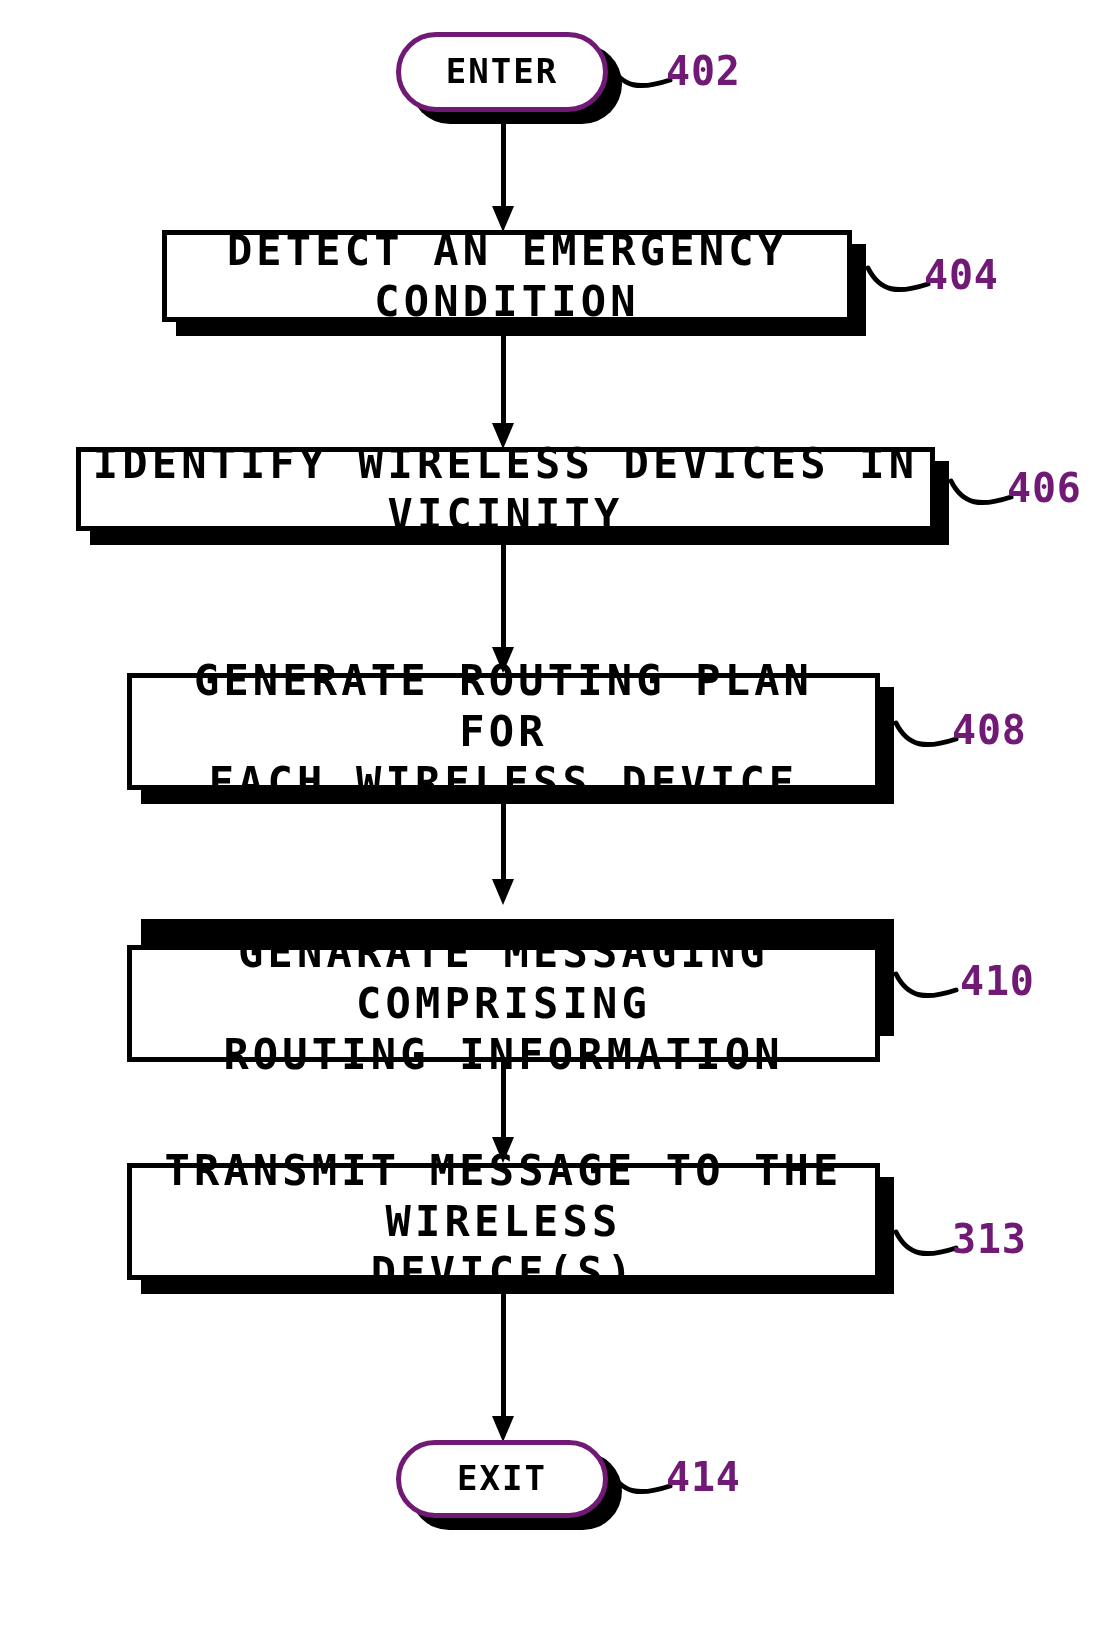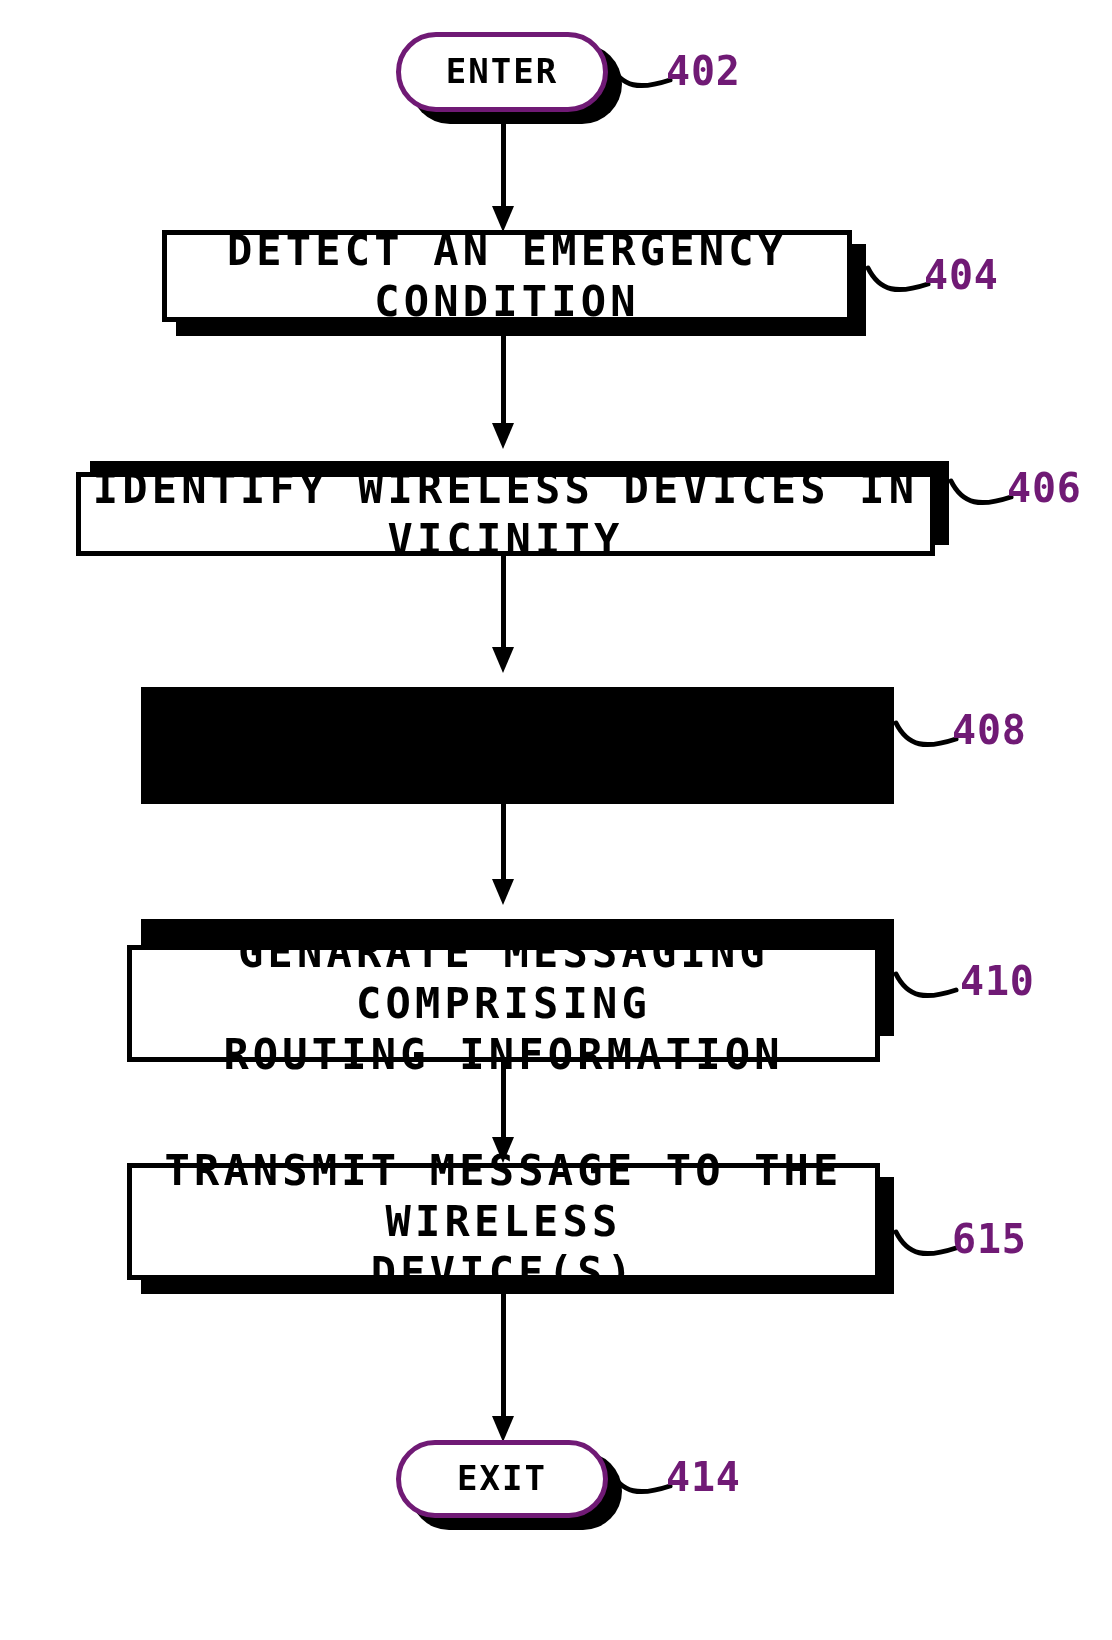--- a/index.html
+++ b/index.html
@@ -150,34 +150,38 @@
     <path d="M 4 6 C 16 30, 34 32, 64 22"></path>
   </svg>
   <div class="ref-num" style="left:924px; top:252px;">404</div>
 
   <div class="connector" style="left:491px; top:322px; width:24px; height:127px;">
     <div class="shaft" style="height:103px;"></div>
     <div class="head"></div>
   </div>
 
   <div class="process-shadow" style="left:90px; top:461px; width:859px; height:84px;"></div>
-  <div class="process" style="left:76px; top:472px; width:859px; height:84px;padding-left:33px;">
+  <div class="process" style="left:76px; top:447px; width:859px; height:84px;padding-left:33px;">
     <div class="node-text">IDENTIFY WIRELESS DEVICES IN VICINITY</div>
   </div>
   <svg class="leader" style="left:947px; top:475px; width:70px; height:36px;" viewBox="0 0 70 36">
     <path d="M 4 6 C 16 30, 34 32, 64 22"></path>
   </svg>
   <div class="ref-num" style="left:1007px; top:465px;">406</div>
 
   <div class="connector" style="left:491px; top:531px; width:24px; height:142px;">
     <div class="shaft" style="height:118px;"></div>
     <div class="head"></div>
   </div>
 
   <div class="process-shadow" style="left:141px; top:687px; width:753px; height:117px;"></div>
+  <div class="process" style="left:127px; top:673px; width:753px; height:117px;">
+    <div class="node-text">GENERATE ROUTING PLAN FOR
+EACH WIRELESS DEVICE</div>
+  </div>
   <svg class="leader" style="left:892px; top:717px; width:70px; height:36px;" viewBox="0 0 70 36">
     <path d="M 4 6 C 16 30, 34 32, 64 22"></path>
   </svg>
   <div class="ref-num" style="left:952px; top:707px;">408</div>
 
   <div class="connector" style="left:491px; top:790px; width:24px; height:115px;">
     <div class="shaft" style="height:91px;"></div>
     <div class="head"></div>
   </div>
 
@@ -197,21 +201,21 @@
   </div>
 
   <div class="process-shadow" style="left:141px; top:1177px; width:753px; height:117px;"></div>
   <div class="process" style="left:127px; top:1163px; width:753px; height:117px;">
     <div class="node-text">TRANSMIT MESSAGE TO THE WIRELESS
 DEVICE(S)</div>
   </div>
   <svg class="leader" style="left:892px; top:1226px; width:70px; height:36px;" viewBox="0 0 70 36">
     <path d="M 4 6 C 16 30, 34 32, 64 22"></path>
   </svg>
-  <div class="ref-num" style="left:952px; top:1216px;">615</div>
+  <div class="ref-num" style="left:952px; top:1216px;">313</div>
 
   <div class="connector" style="left:491px; top:1294px; width:24px; height:148px;">
     <div class="shaft" style="height:124px;"></div>
     <div class="head"></div>
   </div>
 
   <div class="terminator-shadow" style="left:410px; top:1452px; width:212px; height:78px;"></div>
   <div class="terminator" style="left:396px; top:1440px; width:212px; height:78px;">
     <div class="node-text">EXIT</div>
   </div>

